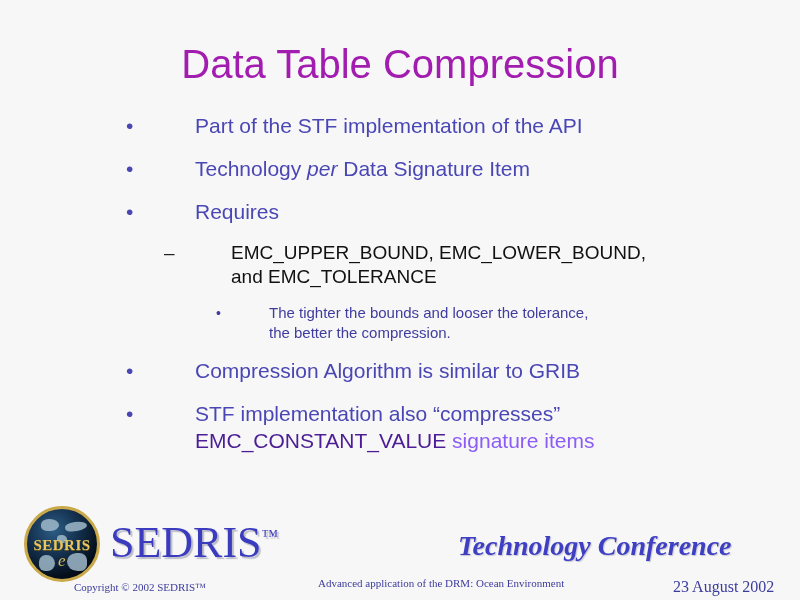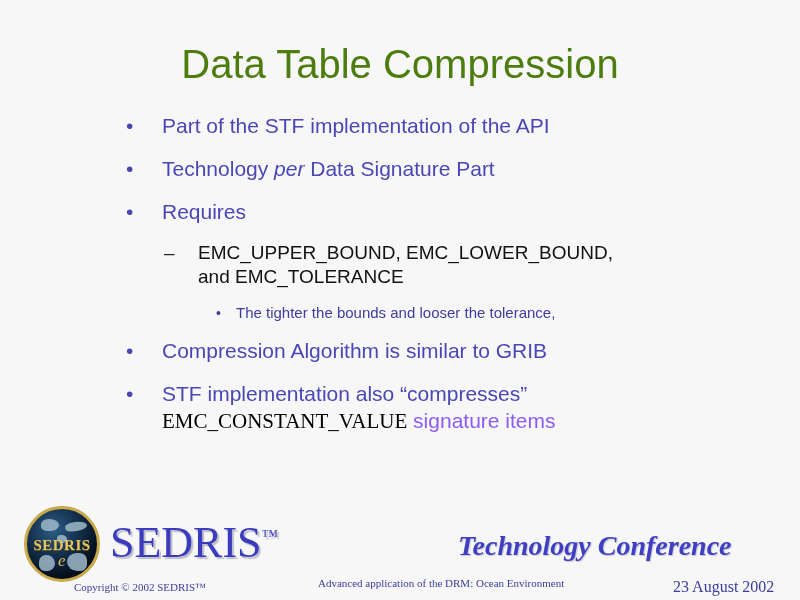--- a/index.html
+++ b/index.html
@@ -20,21 +20,21 @@
   
   #title {
     position: absolute;
     left: 0;
     top: 40px;
     width: 800px;
     text-align: center;
     font-family: "Liberation Sans", sans-serif;
     font-size: 40px;
     line-height: 48px;
-    color: #4d7c0f;
+    color: #a21caf;
     letter-spacing: 0px;
     white-space: nowrap;
   }
 
   
   #body {
     position: absolute;
     left: 118px;
     top: 112px;
     width: 620px;
@@ -89,23 +89,23 @@
   }
   .lvl3 > .marker {
     position: absolute;
     left: 98px;
     top: 0;
     font-size: 14px;
     line-height: 20px;
     color: #3f3c9e;
   }
 
-  .txt { display: block; }
+  .txt { display: block; margin-left: 33px; }
   .it { font-style: italic; }
-  .mono-black { color: #000000; font-family: Liberation Serif, serif; }
+  .mono-black { color: #4c1d95; }
   .blue { color: #8b5cf6; }
 
   .sp-before-1 { margin-top: 14px; }
   .sp-before-2 { margin-top: 16px; }
   #logo-ring {
     position: absolute;
     left: 24px;
     top: 506px;
     width: 76px;
     height: 76px;
@@ -234,37 +234,38 @@
 
   <div id="body">
 
     <div class="bullet lvl1">
       <span class="marker">•</span>
       <span class="txt">Part of the STF implementation of the API</span>
     </div>
 
     <div class="bullet lvl1">
       <span class="marker">•</span>
-      <span class="txt"><span>Technology </span><span class="it">per</span><span> Data Signature Part</span></span>
+      <span class="txt"><span>Technology </span><span class="it">per</span><span> Data Signature Item</span></span>
     </div>
 
     <div class="bullet lvl1">
       <span class="marker">•</span>
       <span class="txt">Requires</span>
     </div>
 
     <div class="bullet lvl2">
       <span class="marker">–</span>
       <span class="txt">EMC_UPPER_BOUND, EMC_LOWER_BOUND,</span>
       <span class="txt">and EMC_TOLERANCE</span>
     </div>
 
     <div class="bullet lvl3">
       <span class="marker">•</span>
       <span class="txt">The tighter the bounds and looser the tolerance,</span>
+      <span class="txt">the better the compression.</span>
     </div>
 
     <div class="bullet lvl1 sp-before-1">
       <span class="marker">•</span>
       <span class="txt">Compression Algorithm is similar to GRIB</span>
     </div>
 
     <div class="bullet lvl1 sp-before-2">
       <span class="marker">•</span>
       <span class="txt">STF implementation also “compresses”</span>

